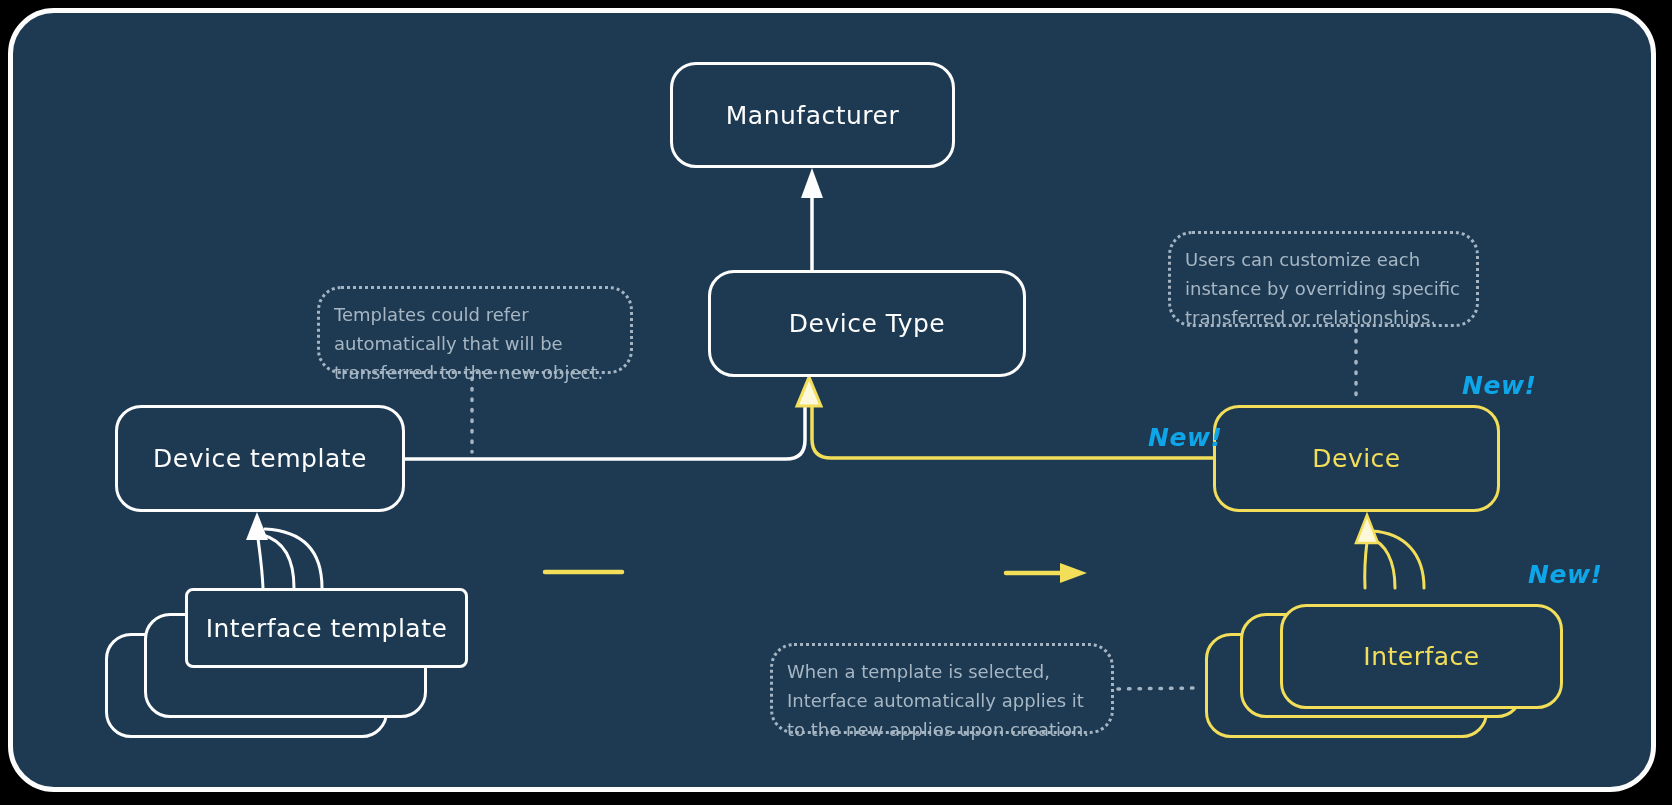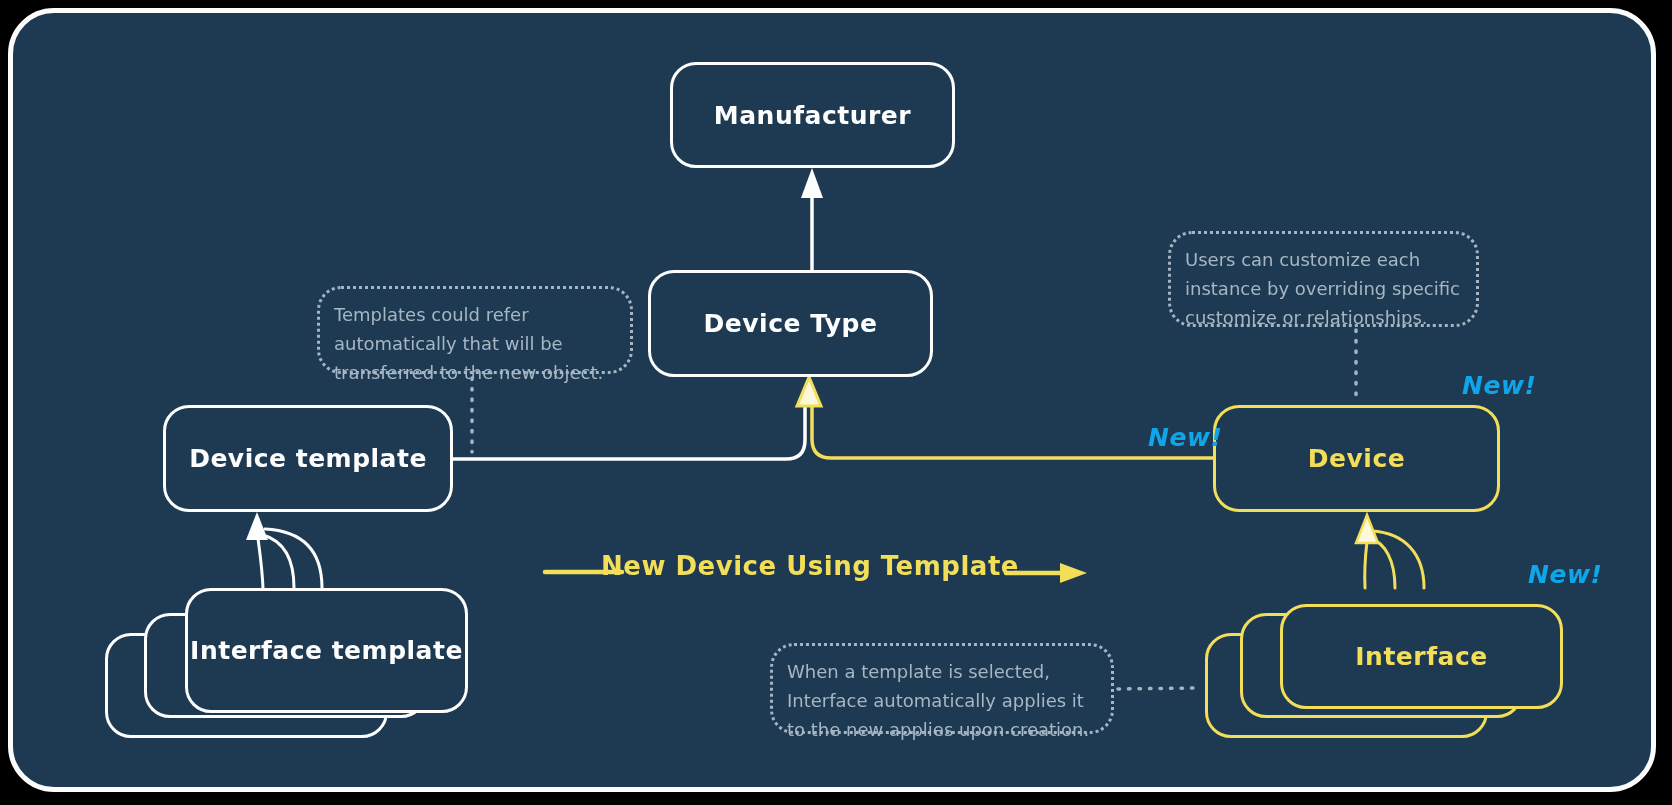--- a/index.html
+++ b/index.html
@@ -5,21 +5,21 @@
   html,body{margin:0;padding:0;background:#000;}
   .canvas{position:relative;width:1672px;height:805px;background:#000;overflow:hidden;
           font-family:"DejaVu Sans", sans-serif;}
   .frame{position:absolute;left:8px;top:8px;width:1648px;height:784px;box-sizing:border-box;
          background:#1d3a52;border:5px solid #fdfdfd;border-radius:46px;}
   .layer{position:absolute;left:0;top:0;width:1672px;height:805px;pointer-events:none;}
 
   .node{position:absolute;box-sizing:border-box;background:#1d3a52;
         border:3.5px solid #fdfdfd;border-radius:26px;
         display:flex;align-items:center;justify-content:center;
-        color:#fdfdfd;font-size:25px;font-weight:700;letter-spacing:0.5px;}
+        color:#fdfdfd;font-size:25px;font-weight:400;letter-spacing:0.5px;}
   .node.yellow{border-color:#f2de59;color:#f2de59;}
   .ghost{position:absolute;box-sizing:border-box;background:#1d3a52;
          border:3.5px solid #fdfdfd;border-radius:26px;}
   .ghost.yellow{border-color:#f2de59;}
 
   .note{position:absolute;box-sizing:border-box;border:3px dotted #a4b4c2;border-radius:24px;
         color:#a7b6c3;font-size:18px;line-height:29px;padding:11px 12px 8px 14px;
         white-space:nowrap;}
   .note span{display:block;}
 
@@ -60,32 +60,32 @@
 
     <path d="M 472,378 L 472,452" stroke="#a4b4c2" stroke-width="3.5" fill="none" stroke-dasharray="1.5 9" stroke-linecap="round"></path>
     <path d="M 1356,330 L 1356,402" stroke="#a4b4c2" stroke-width="3.5" fill="none" stroke-dasharray="1.5 9" stroke-linecap="round"></path>
     <path d="M 1118,689 L 1200,688" stroke="#a4b4c2" stroke-width="3.5" fill="none" stroke-dasharray="1.5 9" stroke-linecap="round"></path>
   </svg>
 
   <div class="node" style="left:670px;top:62px;width:285px;height:106px;">
     <span>Manufacturer</span>
   </div>
 
-  <div class="node" style="left:648px;top:270px;width:285px;height:107px;">
+  <div class="node" style="left:708px;top:270px;width:318px;height:107px;">
     <span>Device Type</span>
   </div>
 
-  <div class="node" style="left:115px;top:405px;width:290px;height:107px;margin-left:48px;">
+  <div class="node" style="left:115px;top:405px;width:290px;height:107px;">
     <span>Device template</span>
   </div>
 
   <div>
     <div class="ghost" style="left:105px;top:633px;width:283px;height:105px;"></div>
     <div class="ghost" style="left:144px;top:613px;width:283px;height:105px;"></div>
-    <div class="node" style="left:185px;top:588px;width:283px;height:125px;">
+    <div class="node" style="left:185px;top:588px;width:283px;height:80px;border-radius:8px;">
       <span>Interface template</span>
     </div>
   </div>
 
   <div class="node yellow" style="left:1213px;top:405px;width:287px;height:107px;">
     <span>Device</span>
   </div>
 
   <div>
     <div class="ghost yellow" style="left:1205px;top:633px;width:283px;height:105px;"></div>
@@ -97,27 +97,26 @@
 
   <div class="note" style="left:317px;top:286px;width:316px;height:88px;">
     <span>Templates could refer</span>
     <span>automatically that will be</span>
     <span>transferred to the new object.</span>
   </div>
 
   <div class="note" style="left:1168px;top:231px;width:311px;height:96px;">
     <span>Users can customize each</span>
     <span>instance by overriding specific</span>
-    <span>customize or relationships.</span>
+    <span>transferred or relationships.</span>
   </div>
 
   <div class="note" style="left:770px;top:643px;width:344px;height:91px;">
     <span>When a template is selected,</span>
     <span>Interface automatically applies it</span>
     <span>to the new applies upon creation.</span>
   </div>
 
-  <div class="flow-label">New Device Using Template</div>
 
   <div class="new-badge" style="left:1148px;top:423px;">New!</div>
   <div class="new-badge" style="left:1462px;top:371px;">New!</div>
   <div class="new-badge" style="left:1528px;top:560px;">New!</div>
 </div>
 
 </body></html>

